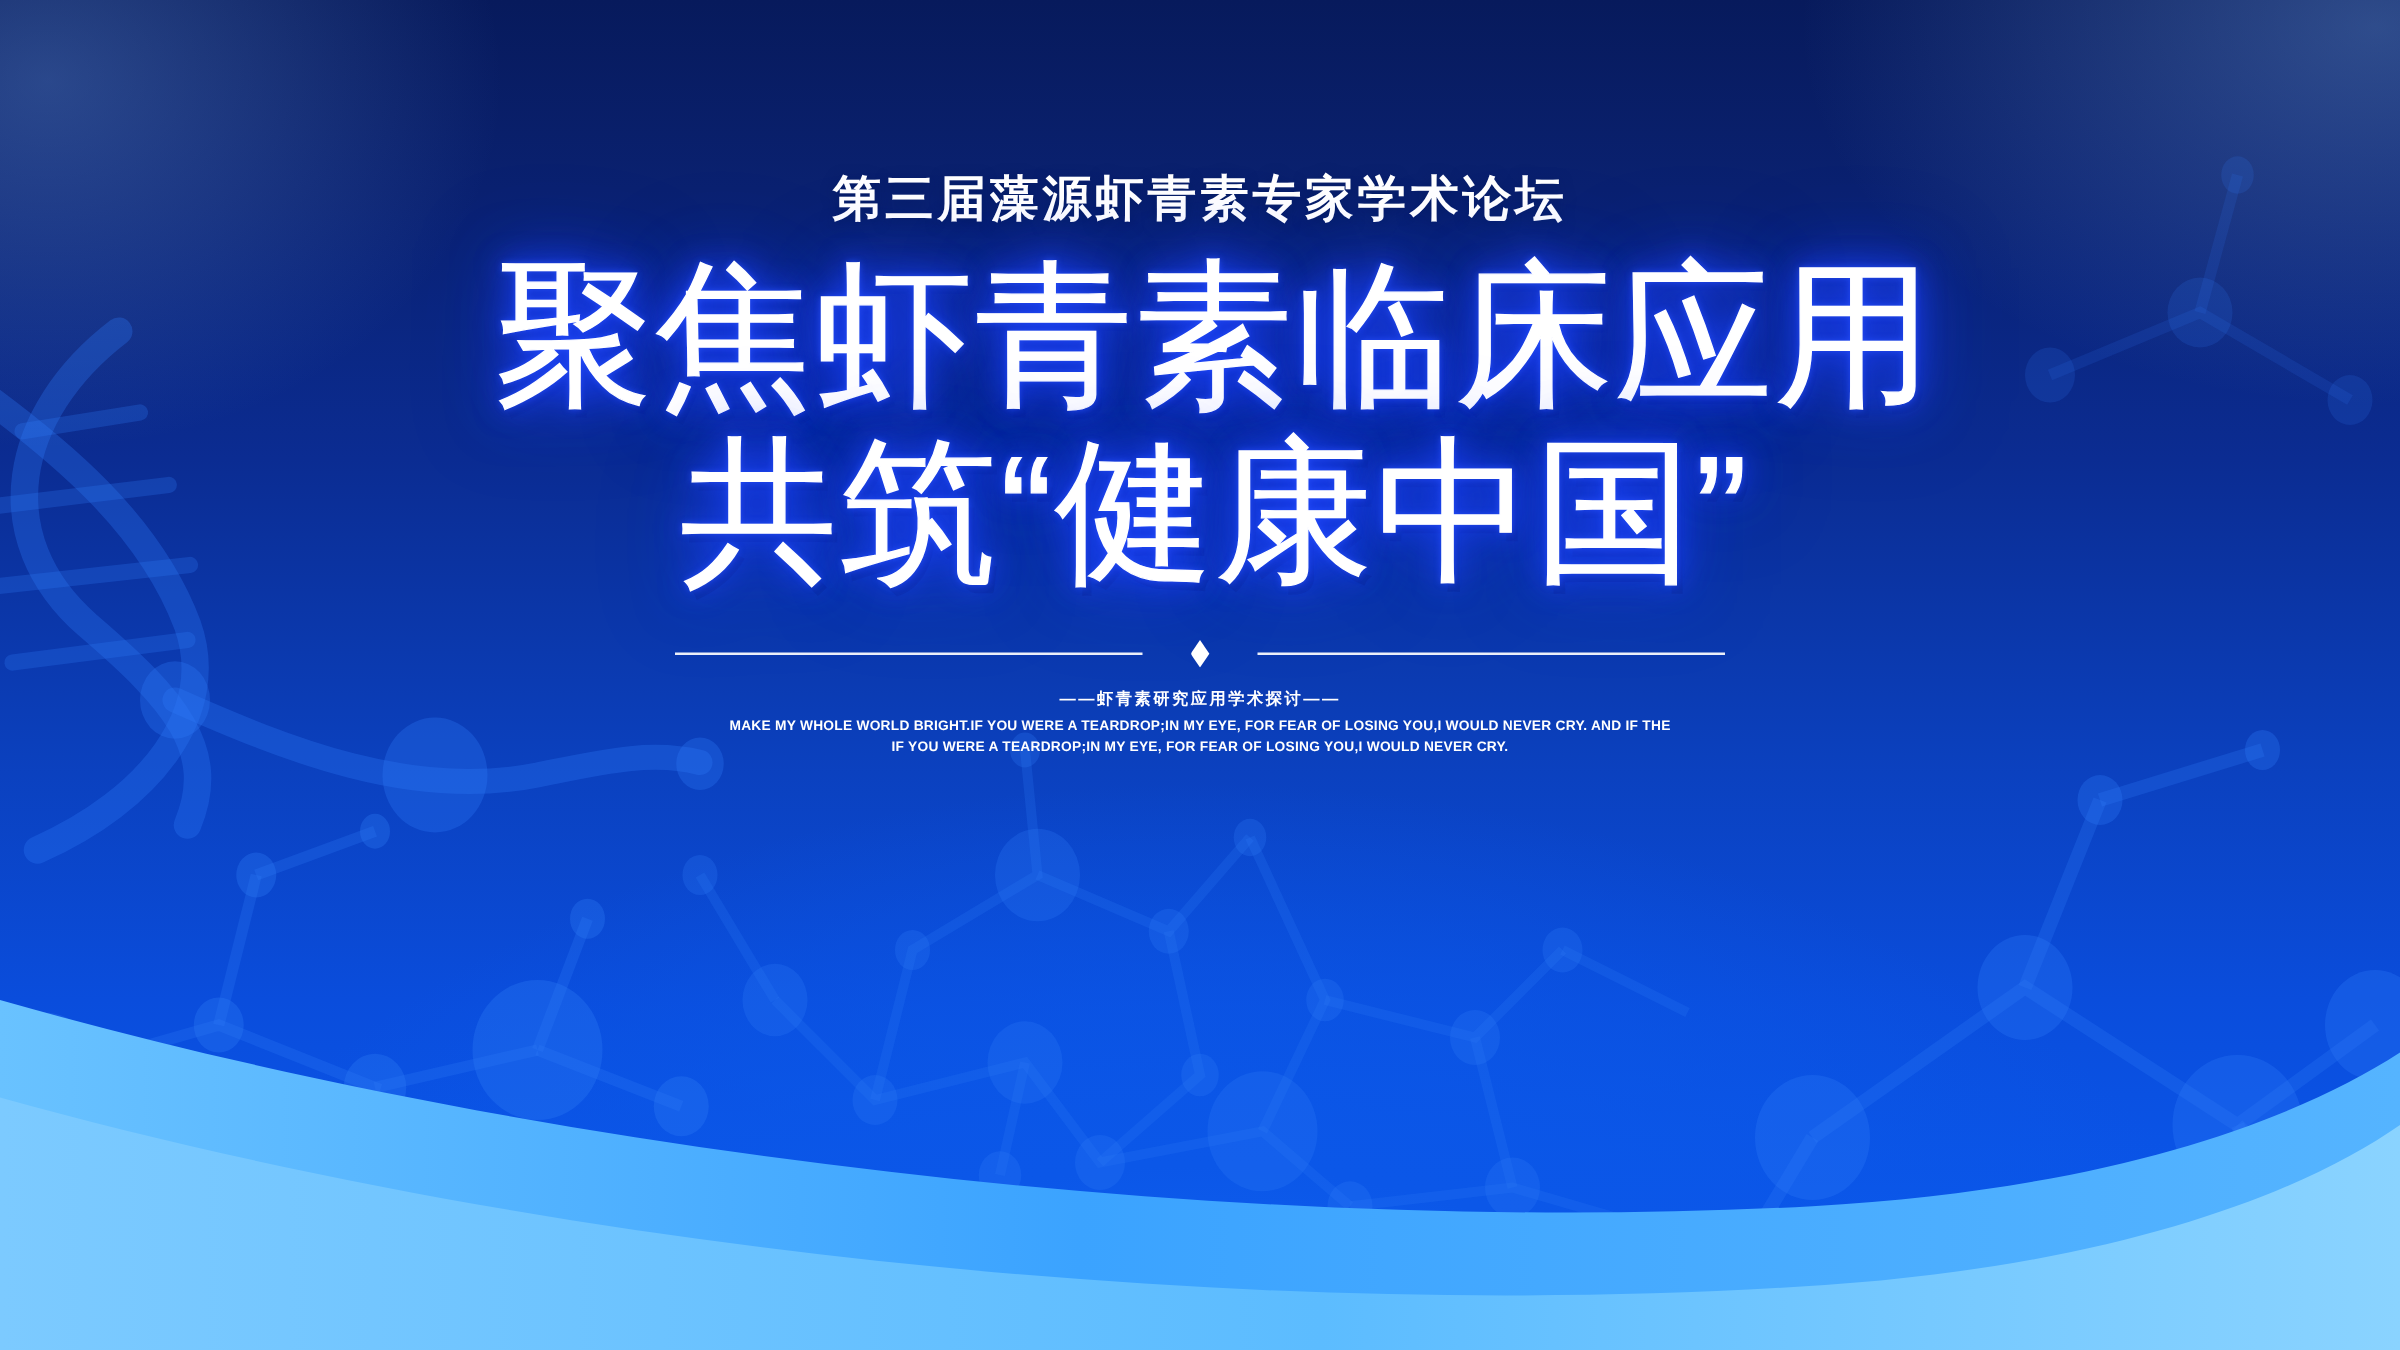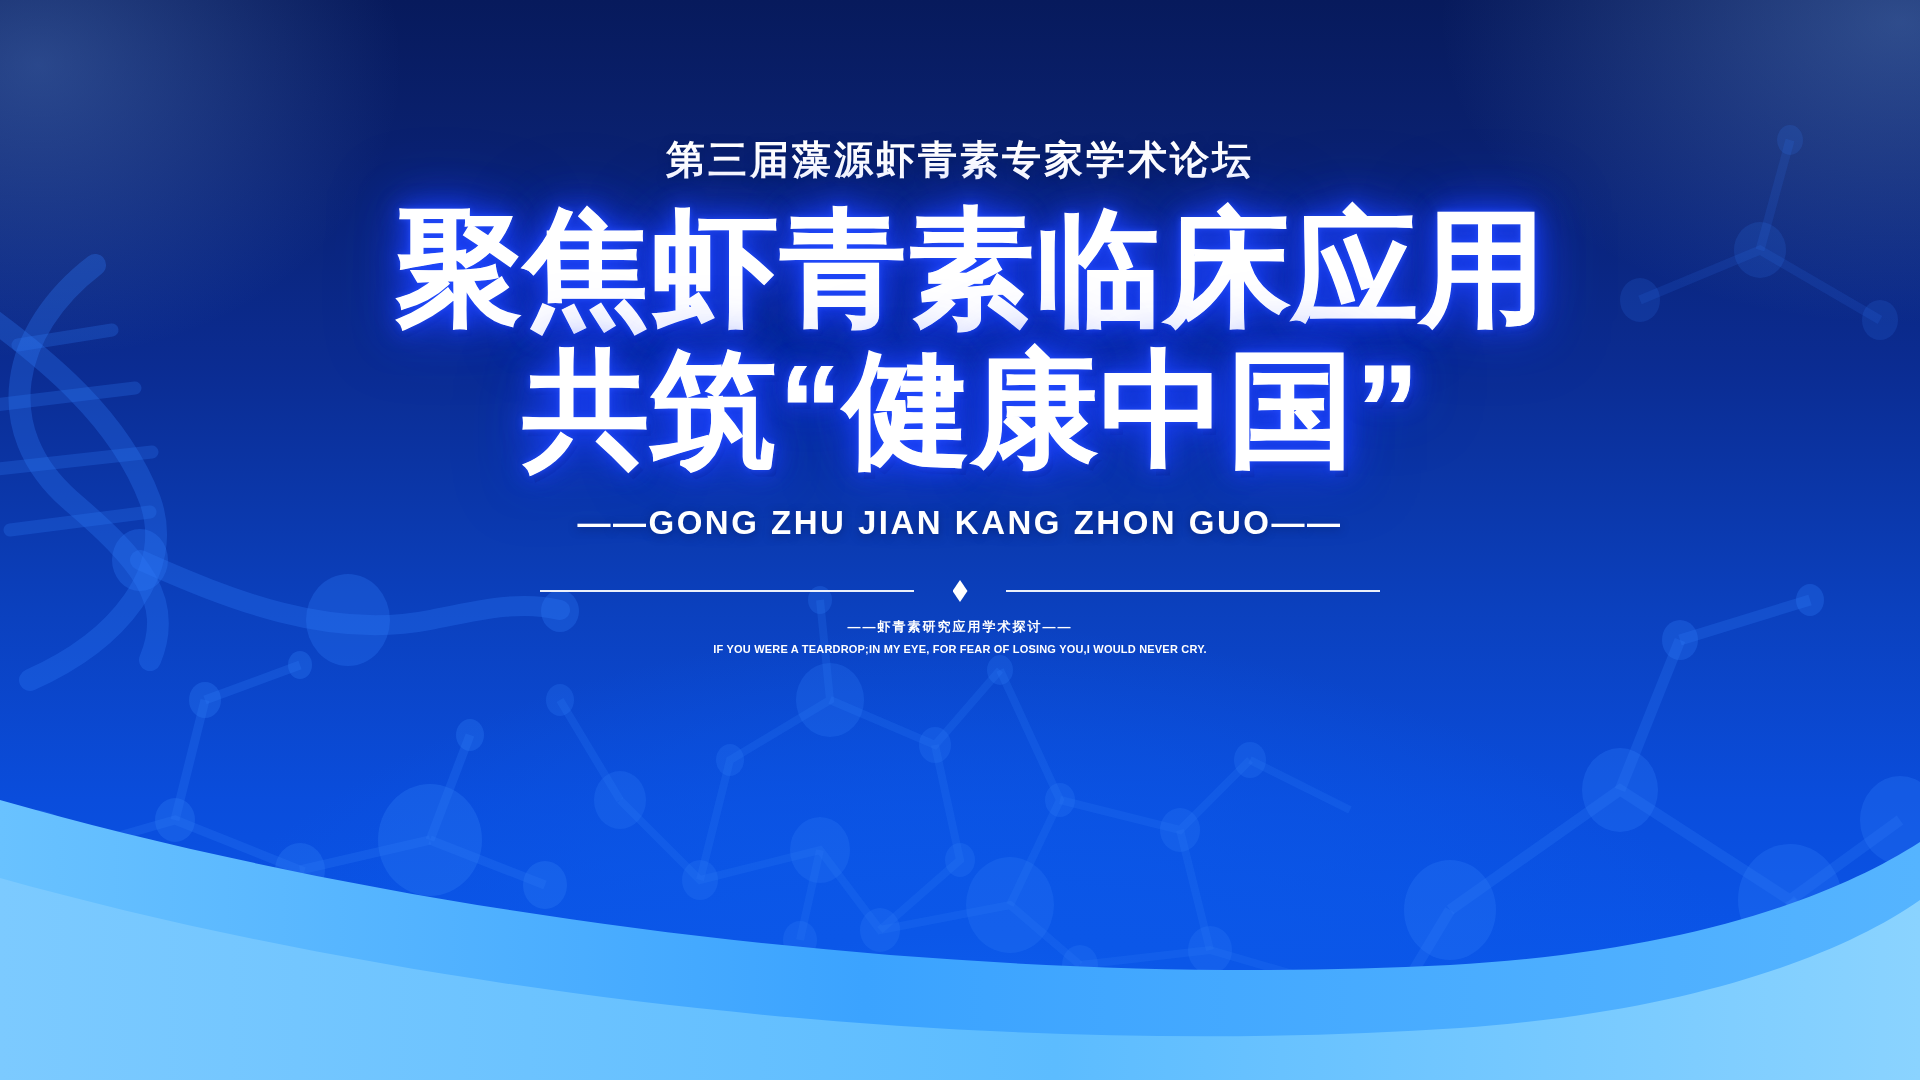--- a/index.html
+++ b/index.html
@@ -40,21 +40,21 @@
   }
 
   .headline {
     margin-top:26px;
     text-align:center;
     line-height:1.02;
   }
   .headline .ln {
     display:block;
     font-size:126px;
-    font-weight:700;
+    font-weight:400;
     color:#ffffff;
     letter-spacing:2px;
     -webkit-text-stroke:1px #ffffff;
     text-shadow:
       0 0 6px rgba(40,80,255,0.95),
       0 0 22px rgba(30,70,255,0.95),
       0 0 44px rgba(25,60,255,0.85),
       0 0 70px rgba(20,55,255,0.6),
       5px 7px 0 rgba(10,35,130,0.35);
     margin-left: 24px;
@@ -248,28 +248,28 @@
 
   <div class="content">
 
     <div class="eyebrow">第三届藻源虾青素专家学术论坛</div>
 
     <div class="headline">
       <span class="ln ln1">聚焦虾青素临床应用</span>
       <span class="ln ln2">共筑“健康中国”</span>
     </div>
 
-    <div class="pinyin">——GONG ZHU JIAN KANG ZHON GUO——</div>
 
     <div class="divider">
       <span class="bar left"></span>
       <span class="diamond"></span>
       <span class="bar right"></span>
     </div>
 
     <div class="kicker">——虾青素研究应用学术探讨——</div>
 
     <div class="blurb">
+      <span>MAKE MY WHOLE WORLD BRIGHT.IF YOU WERE A TEARDROP;IN MY EYE,  FOR FEAR OF LOSING YOU,I WOULD NEVER CRY.  AND IF THE</span>
       <span>IF YOU WERE A TEARDROP;IN MY EYE,  FOR FEAR OF LOSING YOU,I WOULD NEVER CRY.</span>
     </div>
 
   </div>
 </div>
 
 </body></html>

